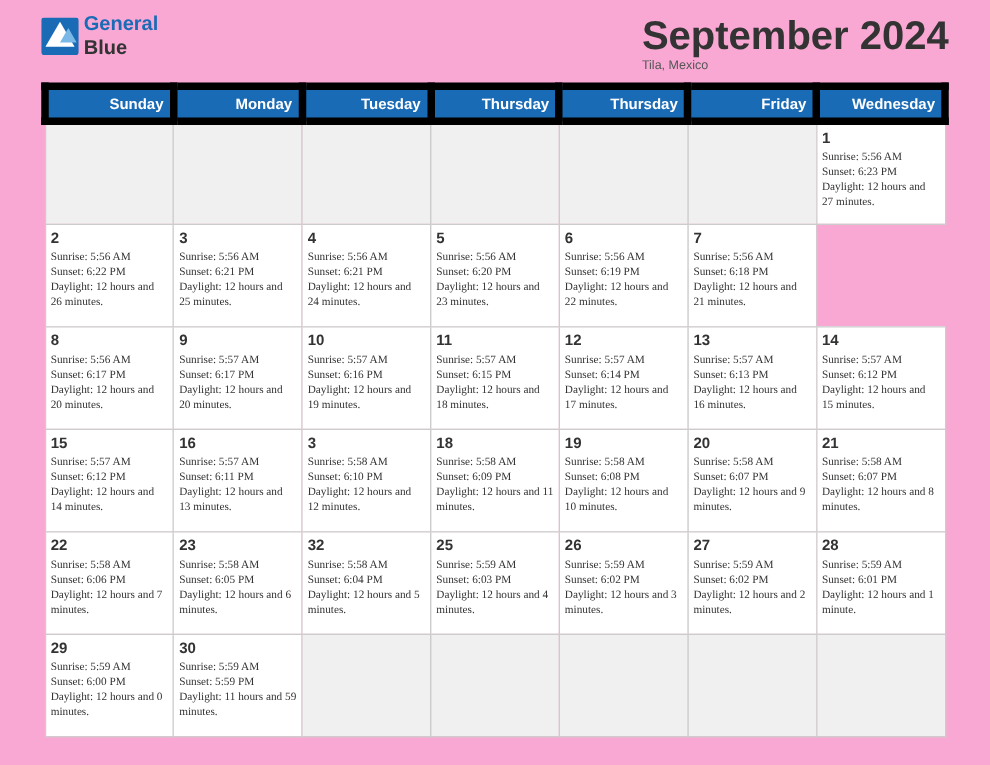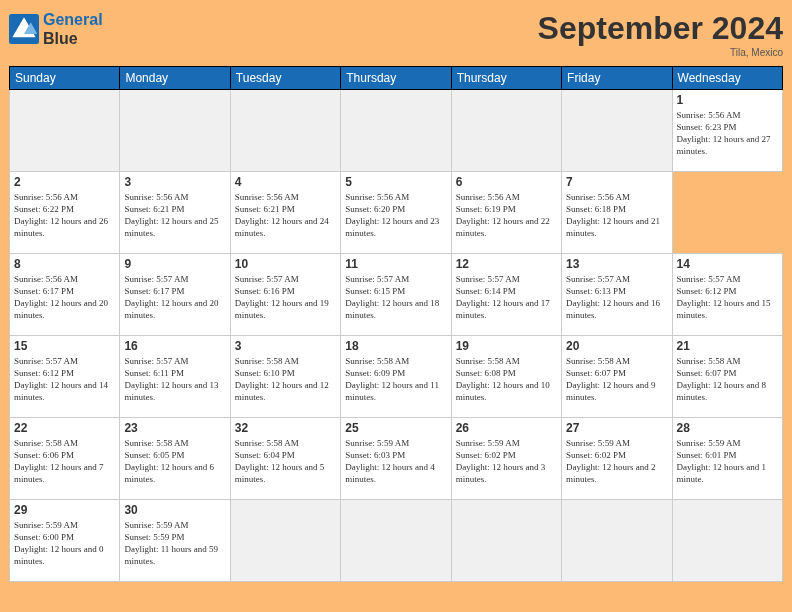--- a/index.html
+++ b/index.html
@@ -6,64 +6,63 @@
     body {
       font-family: Arial, sans-serif;
       background: #fff;
       width: 792px;
       height: 612px;
       overflow: hidden;
     }
     .page {
       width: 792px;
       height: 612px;
-      padding: 10px 9px;
-      background: #fdba74;
+      padding: 10px 33px;
+      background: #f9a8d4;
     }
     .header {
       display: flex;
       justify-content: space-between;
       align-items: flex-start;
       margin-bottom: 8px;
     }
     .logo {
       display: flex;
       align-items: center;
     }
     .logo-icon {
       width: 30px;
       height: 30px;
       margin-right: 4px;
       position: relative;
     }
     .title-block {
-      text-align: right;
     }
     .month-title {
       font-size: 32px;
       font-weight: bold;
       color: #333;
     }
     .location {
       font-size: 10px;
       color: #555;
     }
     .calendar {
       width: 100%;
       border-collapse: collapse;
       table-layout: fixed;
     }
     .calendar th {
       background: #1a6bb5;
       color: #fff;
       font-size: 12px;
-      font-weight: normal;
+      font-weight: bold;
       padding: 4px 5px;
-      text-align: left;
-      border: 1px solid #000000;
+      text-align: right;
+      border: 6px solid #000000;
     }
     .calendar td {
       border: 1px solid #ccc;
       vertical-align: top;
       padding: 3px 4px;
       font-size: 9px;
       color: #333;
       height: 82px;
       background: #fff;
     }

